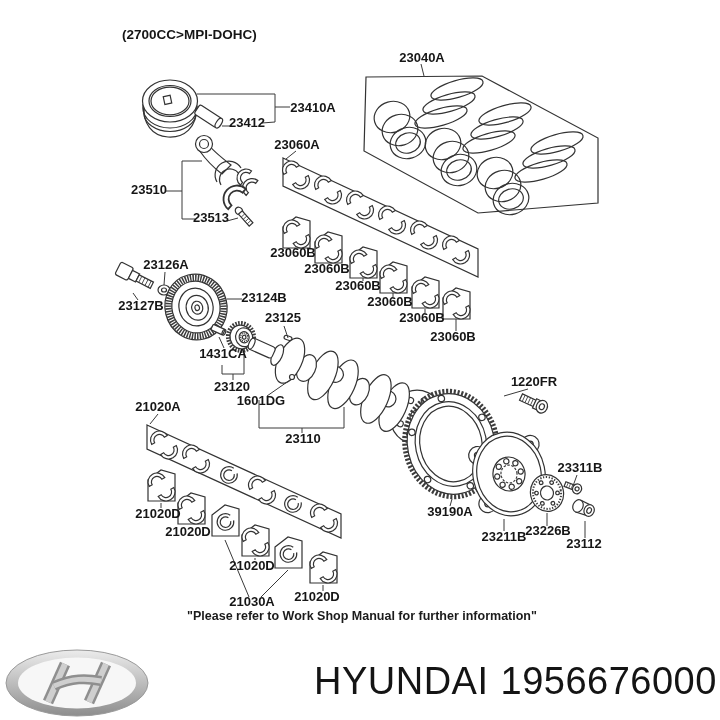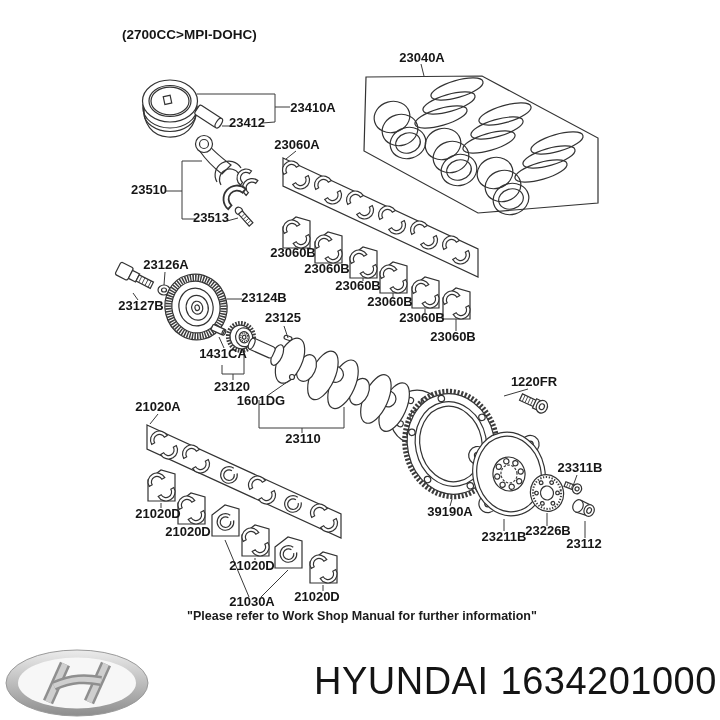--- a/index.html
+++ b/index.html
@@ -362,15 +362,15 @@
   </defs>
   <ellipse cx="75" cy="37" rx="71" ry="33" fill="url(#lg1)" stroke="#9a9a9a" stroke-width="1"></ellipse>
   <ellipse cx="75" cy="37" rx="59" ry="25.5" fill="#f7f7f7"></ellipse>
   <path d="M46,56 L63,18" stroke="#8f8f8f" stroke-width="11" fill="none"></path>
   <path d="M46,56 L63,18" stroke="#cfcfcf" stroke-width="6" fill="none"></path>
   <path d="M87,56 L104,18" stroke="#8f8f8f" stroke-width="11" fill="none"></path>
   <path d="M87,56 L104,18" stroke="#cfcfcf" stroke-width="6" fill="none"></path>
   <path d="M52,40 C70,32 84,32 99,35" stroke="#8f8f8f" stroke-width="10" fill="none"></path>
   <path d="M52,40 C70,32 84,32 99,35" stroke="#cfcfcf" stroke-width="5" fill="none"></path>
 </svg>
-<div class="brand"><span>HYUNDAI</span><span class="pn">1634201000</span></div>
+<div class="brand"><span>HYUNDAI</span><span class="pn">1956676000</span></div>
 
 </div>
 
 </body></html>

